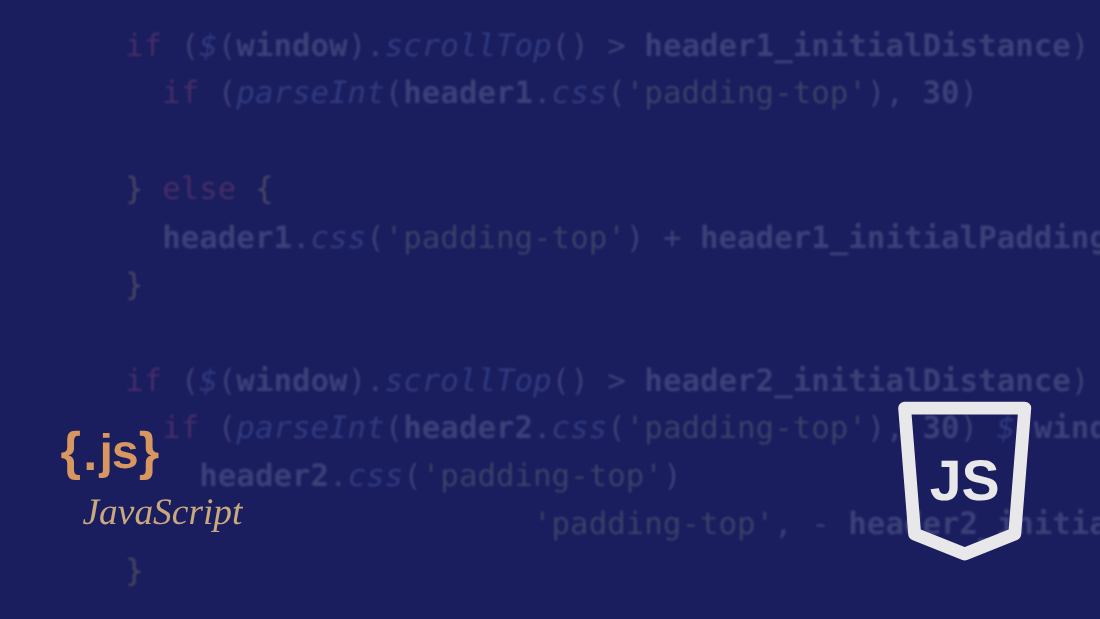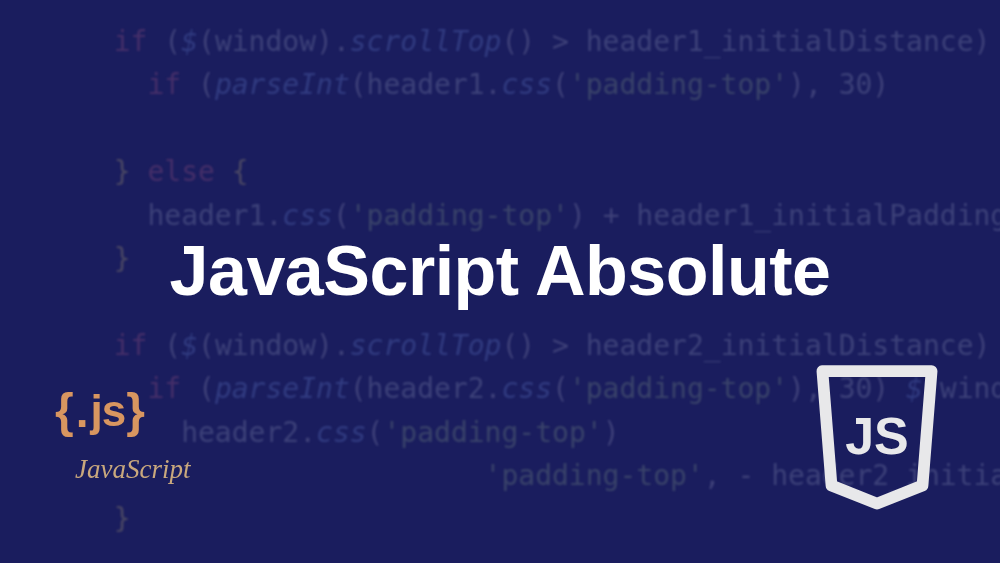--- a/index.html
+++ b/index.html
@@ -35,21 +35,21 @@
       line-height: 1.55;
       color: rgba(255, 255, 255, 0.15);
       filter: blur(0.8px);
       white-space: pre;
       user-select: none;
       pointer-events: none;
     }
 
     .code-bg .kw { color: rgba(200, 100, 140, 0.25); }
     .code-bg .fn { color: rgba(130, 170, 255, 0.22); font-style: italic; }
-    .code-bg .var { color: rgba(200, 210, 230, 0.2); }
+    .code-bg .var { color: rgba(200, 210, 230, 0.2); font-weight: bold; }
     .code-bg .str { color: rgba(170, 200, 150, 0.22); margin-top: 22px; }
     .code-bg .op { color: rgba(210, 210, 230, 0.2); }
     .code-bg .brace { color: rgba(220, 200, 120, 0.25); }
 
     .main-title {
       position: absolute;
       top: 50%;
       left: 50%;
       transform: translate(-50%, -62%);
       width: 90%;
@@ -97,21 +97,21 @@
       font-size: 48px;
       font-weight: 600;
       font-family: Arial, sans-serif;
     }
 
     .js-word {
       position: absolute;
       bottom: 78px;
       left: 75px;
       color: #c9a87d;
-      font-size: 27px;
+      font-size: 34px;
       font-style: italic;
       font-family: Georgia, 'Brush Script MT', cursive;
       font-weight: 400;
     }
 
     .js-shield {
       position: absolute;
       bottom: 50px;
       right: 58px;
       width: 130px;
@@ -135,21 +135,21 @@
     <span class="var">header1</span><span class="op">.</span><span class="fn">css</span><span class="op">(</span><span class="str">'padding-top'</span><span class="op">)</span> <span class="op">+</span> <span class="var">header1_initialPadding</span>  
   <span class="brace">}</span>
 
   <span class="kw">if</span> <span class="op">(</span><span class="fn">$</span><span class="op">(</span><span class="var">window</span><span class="op">).</span><span class="fn">scrollTop</span><span class="op">() &gt;</span> <span class="var">header2_initialDistance</span><span class="op">)</span> 
     <span class="kw">if</span> <span class="op">(</span><span class="fn">parseInt</span><span class="op">(</span><span class="var">header2</span><span class="op">.</span><span class="fn">css</span><span class="op">(</span><span class="str">'padding-top'</span><span class="op">),</span> <span class="var">30</span><span class="op">)</span> <span class="fn">$</span><span class="op">(</span><span class="var">window</span>
       <span class="var">header2</span><span class="op">.</span><span class="fn">css</span><span class="op">(</span><span class="str">'padding-top'</span><span class="op">)</span>
                         <span class="str">'padding-top'</span><span class="op">,</span> <span class="op">-</span> <span class="var">header2_initialPadding</span>
   <span class="brace">}</span></div>
 
   <h1 class="main-title">
-    <span>JavaScript Absolute</span><br>
+    <br>
   </h1>
 
   <div class="js-logo-text">
     <span class="js-brace-left">{</span>
     <span class="js-dot">.</span>
     <span class="js-text">js</span>
     <span class="js-brace-right">}</span>
   </div>
 
   <div class="js-word">JavaScript</div>

